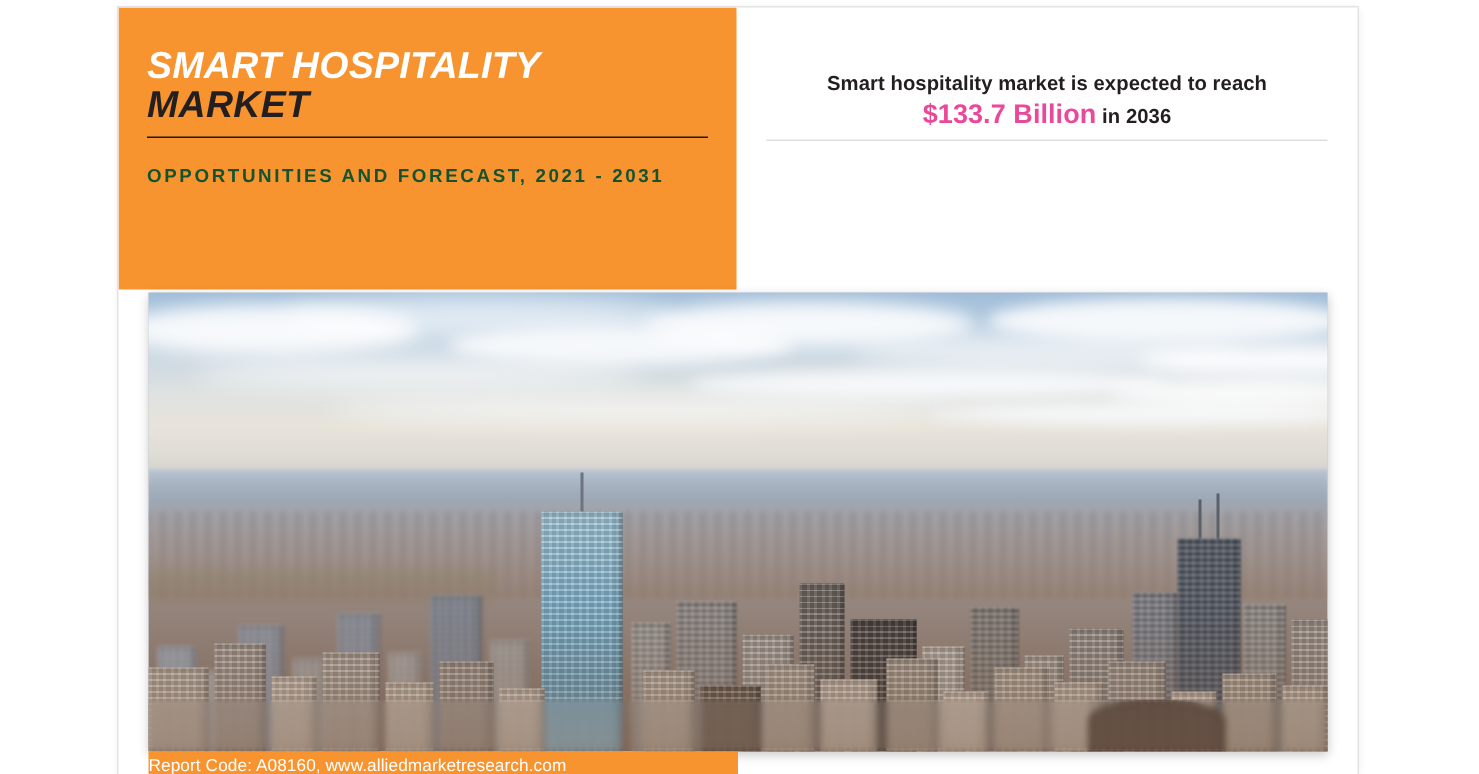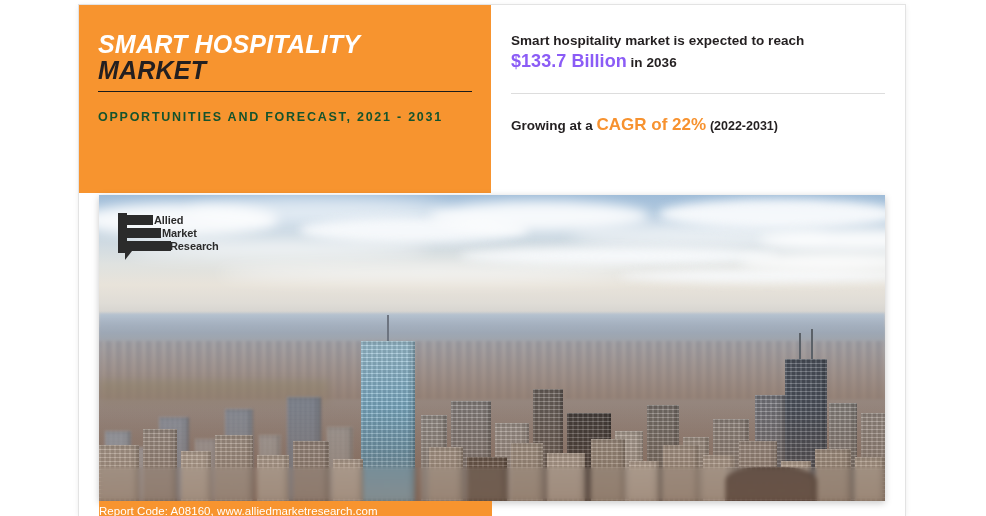--- a/index.html
+++ b/index.html
@@ -87,25 +87,26 @@
     left: 432px;
     top: 26px;
     width: 374px;
   }
 
   .info-headline {
     font-size: 13.5px;
     font-weight: bold;
     line-height: 20px;
     color: #231f20;
-    margin: 0;
+    margin: 15px;
     letter-spacing: 0.05px;
+    text-align: center;
   }
   .accent {
-    color: #8b5cf6;
+    color: #ec4899;
   }
   .info-headline .big {
     font-size: 18px;
     font-weight: bold;
   }
   .info-headline .mid {
     font-size: 13.5px;
     font-weight: bold;
     color: #231f20;
   }
@@ -375,25 +376,20 @@
     <div class="info-panel">
       <p class="info-headline">
         <span class="mid">Smart hospitality market is expected to reach</span><br>
         <span class="big accent">$133.7 Billion</span>
         <span class="mid">in 2036</span>
       </p>
     </div>
 
     <div class="info-rule"></div>
 
-    <div class="cagr-row">
-      <span>Growing at a</span>
-      <span class="cagr-val">CAGR of 22%</span>
-      <span class="cagr-years">(2022-2031)</span>
-    </div>
 
     <div class="photo-wrap">
       <div class="photo">
 
         <div class="sky"></div>
 
         <div class="cloud" style="left:-20px; top:8px;   width:200px; height:34px;"></div>
         <div class="cloud s2" style="left:90px;  top:2px;   width:260px; height:28px;"></div>
         <div class="cloud s3" style="left:200px; top:22px;  width:230px; height:26px;"></div>
         <div class="cloud" style="left:330px; top:6px;   width:220px; height:30px;"></div>
@@ -461,32 +457,20 @@
           <div class="bldg" style="left:682px; width:30px; height:40px; background:#c0b3a5;"></div>
           <div class="bldg" style="left:716px; width:36px; height:52px; background:#a99c8f;"></div>
           <div class="bldg" style="left:756px; width:30px; height:44px; background:#b6a99b;"></div>
 
           <div class="bldg" style="left:626px; width:92px; height:34px; background:#5a4a42; border-radius:40% 40% 0 0;"></div>
 
           <div class="warm-haze"></div>
           <div class="blur-bottom"></div>
         </div>
 
-        <div class="logo">
-          <div class="logo-bubble">
-            <div class="frame"></div>
-            <div class="tail"></div>
-            <div class="logo-bar b1"></div>
-            <div class="logo-bar b2"></div>
-            <div class="logo-bar b3"></div>
-            <div class="logo-txt t1">Allied</div>
-            <div class="logo-txt t2">Market</div>
-            <div class="logo-txt t3">Research</div>
-          </div>
-        </div>
 
       </div>
     </div>
 
     <div class="footer-bar">
       <div class="footer-text">Report Code: A08160, www.alliedmarketresearch.com</div>
     </div>
 
   </div>
 </div>

